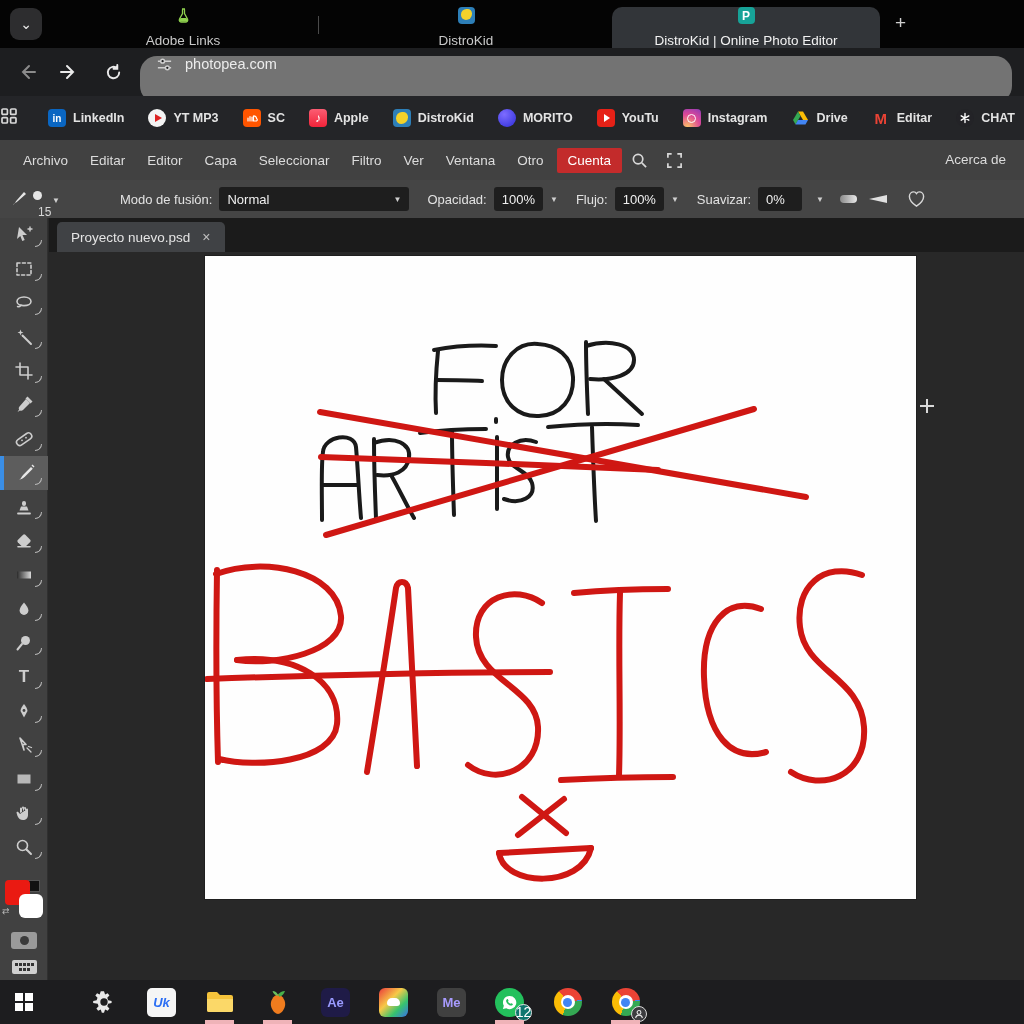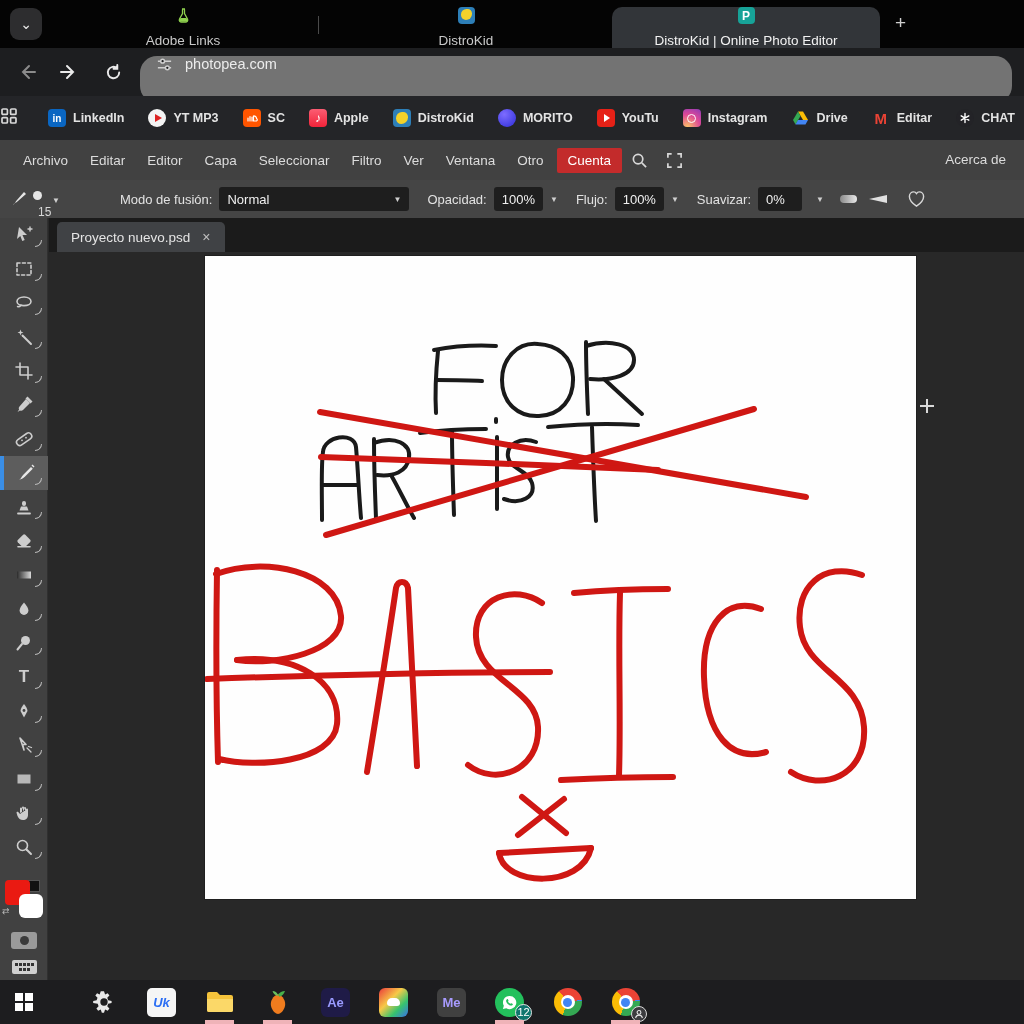--- a/index.html
+++ b/index.html
@@ -123,21 +123,21 @@
   .tbi .under { position:absolute; bottom:-6px; left:1px; width:29px; height:4px; background:#efb3b8; }
   .sq { width:29px; height:29px; border-radius:6px; display:flex; align-items:center; justify-content:center;
     font-weight:bold; font-size:13px; }
   .sq-uk { background:#f5f5f5; color:#2a6df4; border-radius:5px;font-style:italic; }
   .sq-ae { background:#1f1b47; color:#9a9bff; }
   .sq-me { background:#404040; color:#a89bff; }
   .sq-cc { background:linear-gradient(135deg,#e93a3a,#f7c948 40%,#36c26e 70%,#3a6fe9); position:relative; }
   .sq-cc i { width:13px; height:8px; background:#fff; border-radius:5px 5px 3px 3px; }
   .wa { width:29px; height:29px; border-radius:50%; background:#23c05c; display:flex; align-items:center; justify-content:center; }
   .wa-badge { position:absolute; right:-7px; bottom:-3px; width:17px; height:17px; border-radius:50%;
-    background:#0f766e; border:1.5px solid #e5e5e5; color:#fff; font-size:11px; display:flex; align-items:center;
+    background:#0f766e; border:1.5px solid #e5e5e5; color:#fff; font-size:14px; display:flex; align-items:center;
     justify-content:center; }
   .chrome { width:28px; height:28px; border-radius:50%; position:relative;
     background:conic-gradient(from -40deg,#ea4335 0 120deg,#4285f4 120deg 125deg,#34a853 125deg 243deg,#fbbc05 243deg 360deg); }
   .chrome::before { content:""; position:absolute; left:7px; top:7px; width:14px; height:14px; border-radius:50%;
     background:#fff; }
   .chrome::after { content:""; position:absolute; left:9.5px; top:9.5px; width:9px; height:9px; border-radius:50%;
     background:#4285f4; }
   .profbadge { position:absolute; right:-6px; bottom:-4px; width:16px; height:16px; border-radius:50%;
     background:#3c3c3f; border:1.5px solid #dcdcdc; display:flex; align-items:center; justify-content:center; }
 </style>

